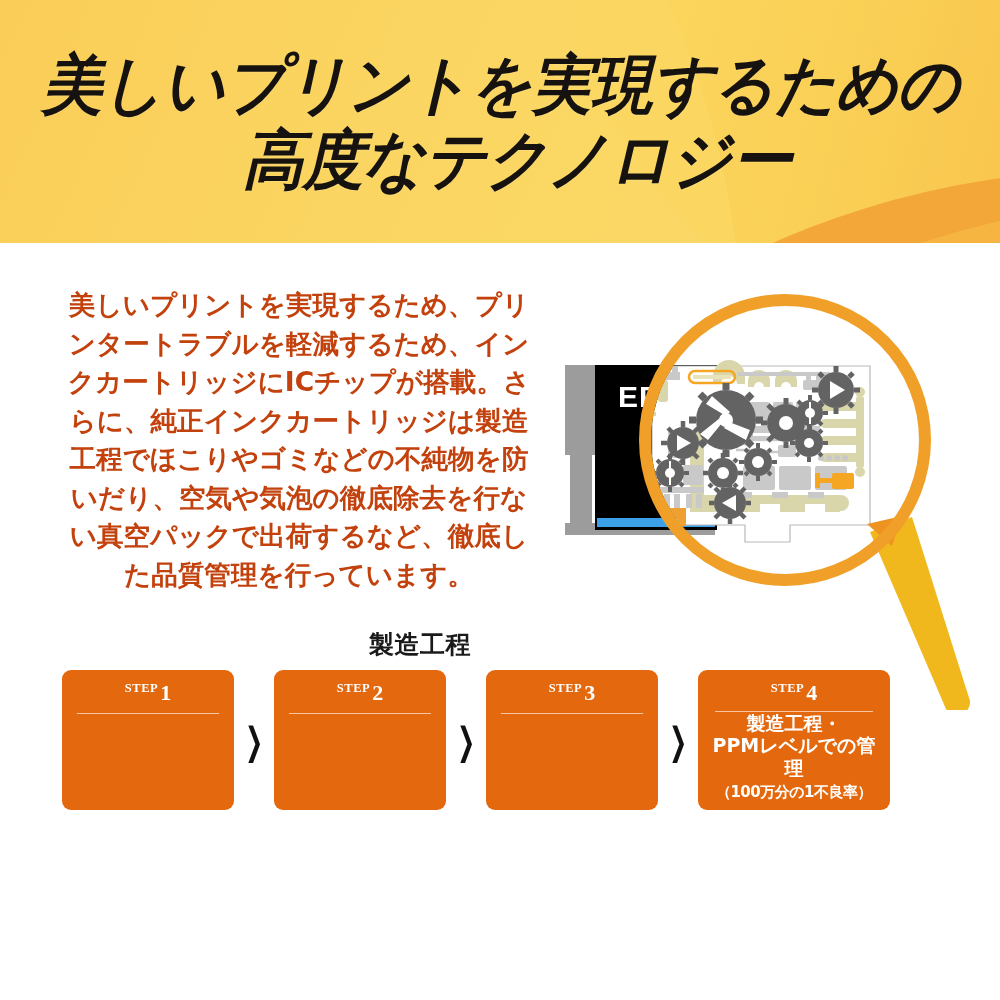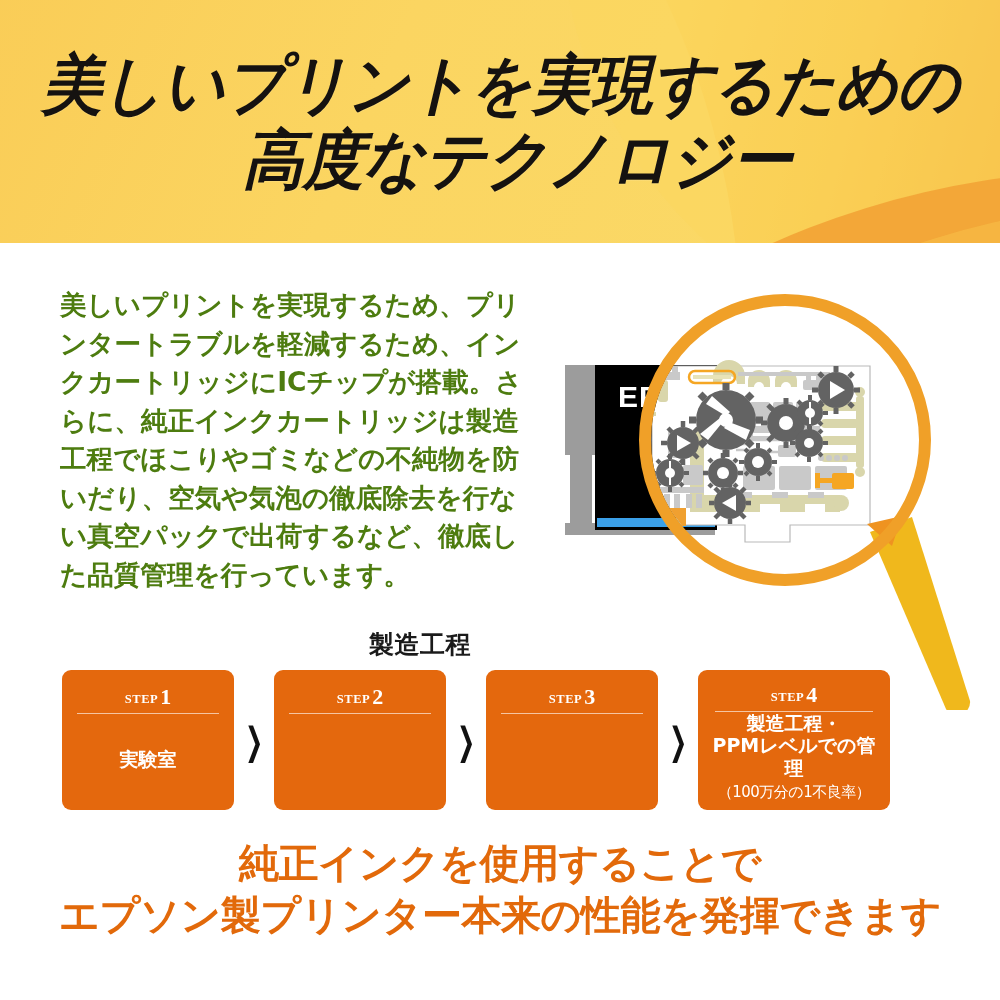--- a/index.html
+++ b/index.html
@@ -68,22 +68,23 @@
   .hero-l1{font-size:61px;margin-bottom:14px;transform:scaleY(1.06);}
   .hero-l2{font-size:61px;margin-left:34px;transform:scaleY(1.06);}
 
   
   .copy{
     position:absolute;left:60px;top:286px;width:478px;
     font-family:"DejaVu Sans","Liberation Sans",sans-serif;
     font-weight:bold;
     font-size:26.5px;
     line-height:1.455;
-    color:#4d7c0f;
+    color:#c2410c;
     letter-spacing:.1px;
+    text-align:center;
   }
   .copy p{margin:0;}
 
   
   .illo{position:absolute;left:540px;top:280px;width:460px;height:430px;}
 
   
   .proc-title{
     position:absolute;left:0;top:628px;width:840px;text-align:center;
     font-family:"DejaVu Sans","Liberation Sans",sans-serif;
@@ -98,36 +99,36 @@
     background:#e4680d;border-radius:9px;color:#fff;
     display:flex;flex-direction:column;align-items:center;
     box-sizing:border-box;padding-top:11px;
   }
   .s1{width:172px;}
   .s2{width:172px;}
   .s3{width:172px;}
   .s4{width:192px;}
   .step-head{
     font-family:"Liberation Serif","DejaVu Serif",serif;
-    color:#fff;display:flex;align-items:flex-end;justify-content:center;gap:2px;
+    color:#fff;display:flex;align-items:flex-start;justify-content:center;gap:2px;
     height:26px;
   }
   .step-head .lbl{font-size:12.5px;font-weight:bold;font-variant:small-caps;letter-spacing:.6px;}
   .step-head .num{font-size:22px;font-weight:bold;line-height:1;position:relative;top:1px;}
   .step-rule{
     width:82%;height:1px;background:rgba(255,255,255,.62);margin:6px 0 0 0;
   }
   .step-body{
     flex:1;display:flex;flex-direction:column;justify-content:center;align-items:center;
     font-family:"DejaVu Sans","Liberation Sans",sans-serif;
     font-weight:bold;font-size:19px;line-height:1.2;text-align:center;
     padding:0 6px 6px;box-sizing:border-box;
   }
   .step-body .amp{font-size:13px;font-weight:bold;line-height:1.35;}
-  .step-body .sm{font-size:15px;font-weight:normal;line-height:1.6;letter-spacing:-.5px;}
+  .step-body .sm{font-size:15px;font-weight:bold;line-height:1.6;letter-spacing:-.5px;}
   .step-body .l{display:block;}
   .chev{
     width:40px;display:flex;align-items:center;justify-content:center;
     color:#111;font-size:30px;font-weight:300;
     font-family:"DejaVu Sans","Liberation Sans",sans-serif;
     transform:scaleX(.72) scaleY(1.25);
   }
 
   
   .tagline{
@@ -413,23 +414,20 @@
   <div class="proc-title">製造工程</div>
 
   <div class="steps">
 
     <div class="step s1">
       <div class="step-head">
         <span class="lbl">STEP</span>
         <span class="num">1</span>
       </div>
       <div class="step-rule"></div>
-      <div class="step-body">
-        <span class="l">実験室</span>
-      </div>
     </div>
 
     <div class="chev">❯</div>
 
     <div class="step s2">
       <div class="step-head">
         <span class="lbl">STEP</span>
         <span class="num">2</span>
       </div>
       <div class="step-rule"></div>
@@ -455,18 +453,14 @@
       <div class="step-rule"></div>
       <div class="step-body">
         <span class="l">製造工程・</span>
         <span class="l">PPMレベルでの管理</span>
         <span class="l sm">（100万分の1不良率）</span>
       </div>
     </div>
 
   </div>
 
-  <div class="tagline">
-    <span class="tag1">純正インクを使用することで</span>
-    <span class="tag2">エプソン製プリンター本来の性能を発揮できます</span>
-  </div>
 
 </div>
 
 </body></html>

